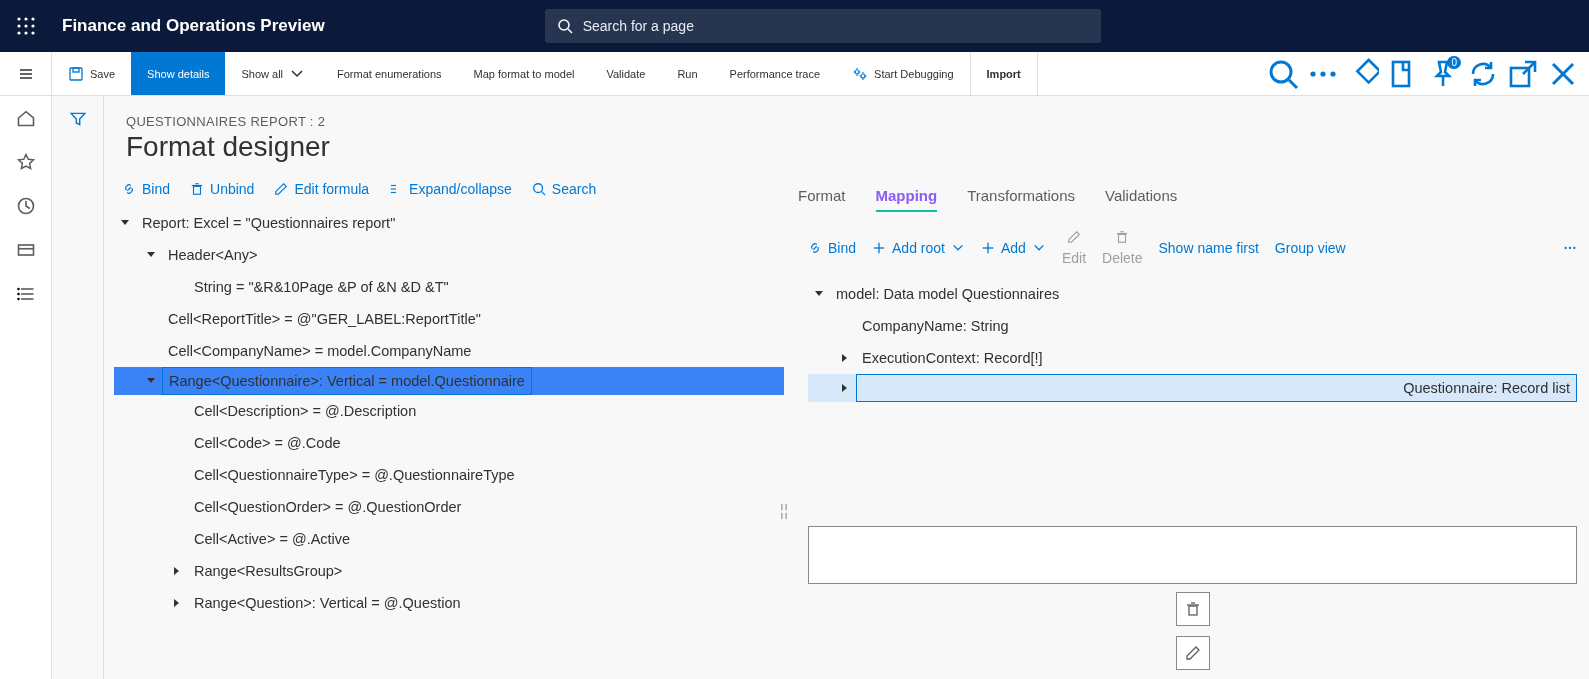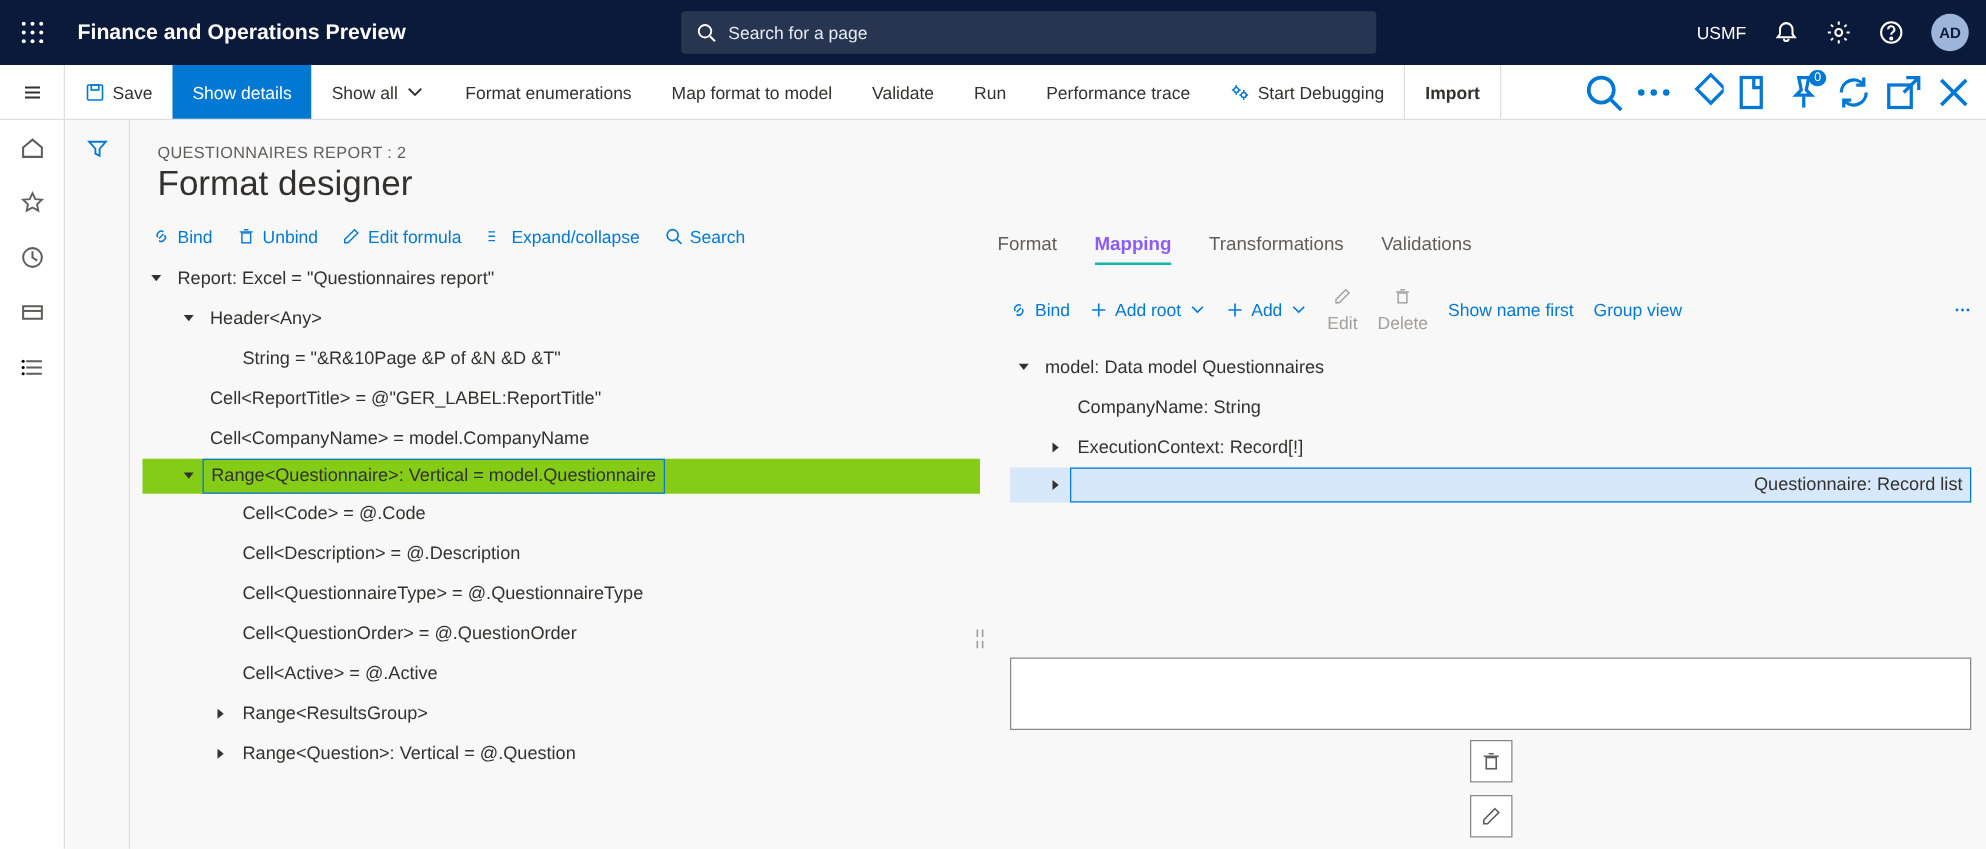--- a/index.html
+++ b/index.html
@@ -15,21 +15,21 @@
   .search-wrap input { flex: 1; background: transparent; border: none; color: #ef4444; font-size: 14px; outline: none; }
   .search-wrap input::placeholder { color: #e6ecf5; }
   .topnav-right { margin-left: auto; display: flex; align-items: center; gap: 22px; padding-right: 14px; }
   .topnav-right .co { font-size: 14px; }
   .topnav-right .ico { width: 20px; height: 20px; display: flex; align-items: center; justify-content: center; cursor: pointer; }
   .avatar { width: 30px; height: 30px; border-radius: 50%; background: #9fb4d9; color: #0b1a3a; font-size: 12px; font-weight: 600; display: flex; align-items: center; justify-content: center; }
 
   
   .actionbar { height: 44px; background: #fff; border-bottom: 1px solid #e1dfdd; display: flex; align-items: stretch; padding-left: 0px; }
   .ham { width: 52px; display: flex; align-items: center; justify-content: center; cursor: pointer; border-right: 1px solid #e1dfdd; }
-  .abtn { display: flex; align-items: center; padding: 0 16px; font-size: 14px; cursor: pointer; gap: 6px; color: #323130; }
+  .abtn { display: flex; align-items: center; padding: 0 16px; font-size: 11px; cursor: pointer; gap: 6px; color: #323130; }
   .abtn.save svg { color: #0078d4; }
   .abtn.primary { background: #0078d4; color: #fff; }
   .abtn.sep-l { border-left: 1px solid #e1dfdd; }
   .abtn.sep-r { border-right: 1px solid #e1dfdd; }
   .actionbar .spacer { flex: 1; }
   .actionbar-right { display: flex; align-items: center; gap: 8px; padding-right: 10px; }
   .actionbar-right .ico { width: 32px; height: 32px; display: flex; align-items: center; justify-content: center; color: #0078d4; cursor: pointer; position: relative; }
   .badge { position: absolute; top: -2px; right: -2px; background: #0078d4; color:#fff; border-radius: 8px; font-size: 10px; padding: 0 4px; line-height: 13px; }
   .abtn svg, .ham svg { width: 16px; height: 16px; }
 
@@ -61,21 +61,21 @@
   .tab.active { color: #8b5cf6; font-weight: 600; border-bottom: 2px solid #14b8a6; }
 
   
   .tree { padding-left: 10px; font-size: 14.5px; line-height: 32px; }
   .node { display: flex; align-items: center; white-space: nowrap; }
   .tw { width: 22px; display: inline-flex; justify-content: center; cursor: pointer; color: #323130; }
   .tw svg { width: 10px; height: 10px; }
   .ind { display:inline-block; }
   .w0 { width: 0px; } .w1 { width: 26px; } .w2 { width: 52px; }
   .node .lbl { padding: 0 6px; }
-  .node.selected { background: #84cc16; }
+  .node.selected { background: #3b82f6; }
   .node.selected .lbl { border: 1px solid #0078d4; line-height: 26px; }
   .right-tree .node.selected .lbl { flex: 1; display:block;text-align:right; }
 
   .right-toolbar { display:flex; align-items:center; gap:16px; padding: 12px 12px 8px 12px; font-size:14px; flex-wrap: wrap; }
   .right-toolbar .tbtn { display:flex; align-items:center; gap:6px; color:#0078d4; cursor:pointer; }
   .right-toolbar .tbtn.disabled { color:#a19f9d; cursor:default;flex-direction:column; }
   .right-toolbar .tbtn svg { width:14px; height:14px; }
   .right-toolbar .more { margin-left:auto; color:#0078d4; }
 
   .right-tree { padding: 4px 12px; font-size: 14.5px; line-height: 32px; }
@@ -223,39 +223,20 @@
       <svg viewBox="0 0 18 18" fill="#fff">
         <use href="#i-waffle"></use>
       </svg>
     </div>
   <div class="brand">Finance and Operations Preview</div>
   <div class="search-wrap">
     <svg viewBox="0 0 16 16">
         <use href="#i-search"></use>
       </svg>
     <input placeholder="Search for a page" style="">
-  </div>
-  <div class="topnav-right">
-    <div class="co">USMF</div>
-    <div class="ico">
-        <svg viewBox="0 0 16 16" stroke="#fff">
-          <use href="#i-bell"></use>
-        </svg>
-      </div>
-    <div class="ico">
-        <svg viewBox="0 0 16 16" stroke="#fff">
-          <use href="#i-gear"></use>
-        </svg>
-      </div>
-    <div class="ico">
-        <svg viewBox="0 0 16 16" stroke="#fff">
-          <use href="#i-help"></use>
-        </svg>
-      </div>
-    <div class="avatar">AD</div>
   </div>
 </div>
 
 <div class="actionbar">
   <div class="ham">
       <svg viewBox="0 0 16 16">
         <use href="#i-menu"></use>
       </svg>
     </div>
   <div class="abtn save">
@@ -444,26 +425,26 @@
               <span class="tw">
                 <svg viewBox="0 0 10 10">
                   <use href="#tw-down"></use>
                 </svg>
               </span>
               <span class="lbl">Range&lt;Questionnaire&gt;: Vertical = model.Questionnaire</span>
             </div>
             <div class="node">
               <span class="ind w2"></span>
               <span class="tw"></span>
+              <span class="lbl">Cell&lt;Description&gt; = @.Description</span>
+            </div>
+            <div class="node">
+              <span class="ind w2"></span>
+              <span class="tw"></span>
               <span class="lbl">Cell&lt;Code&gt; = @.Code</span>
-            </div>
-            <div class="node">
-              <span class="ind w2"></span>
-              <span class="tw"></span>
-              <span class="lbl">Cell&lt;Description&gt; = @.Description</span>
             </div>
             <div class="node">
               <span class="ind w2"></span>
               <span class="tw"></span>
               <span class="lbl">Cell&lt;QuestionnaireType&gt; = @.QuestionnaireType</span>
             </div>
             <div class="node">
               <span class="ind w2"></span>
               <span class="tw"></span>
               <span class="lbl">Cell&lt;QuestionOrder&gt; = @.QuestionOrder</span>

